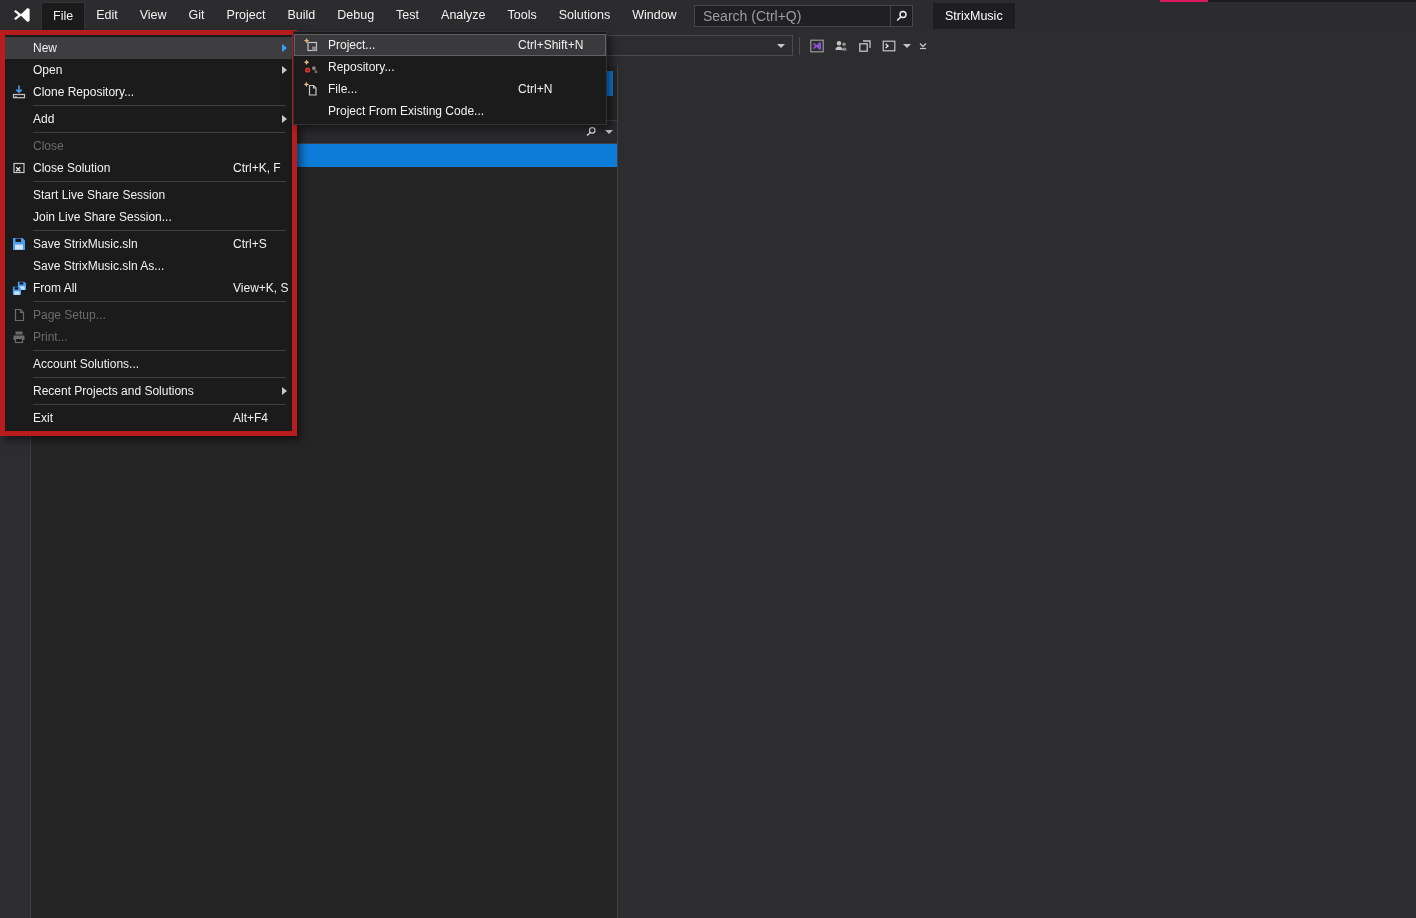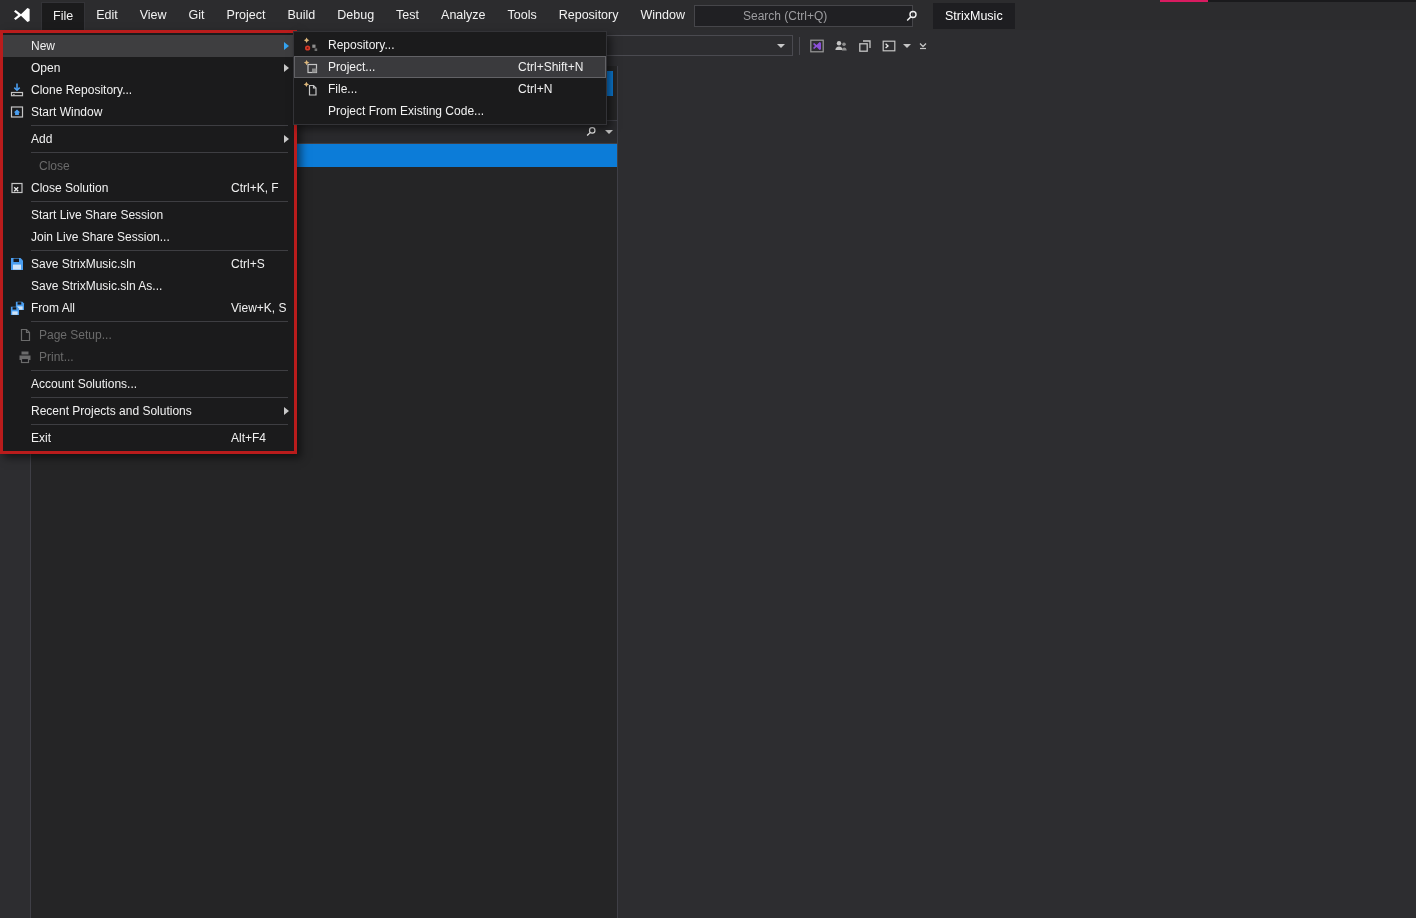--- a/index.html
+++ b/index.html
@@ -30,21 +30,21 @@
   .mb-item.active {
     position:relative; z-index:60; margin-top:2px; height:30px; line-height:27px;
     background:#1b1b1c; border:1px solid #333337; border-bottom:none;
   }
   .search-box {
     position:absolute; left:694px; top:5px; width:219px; height:22px;
     background:#202023; border:1px solid #46464a; display:flex; align-items:center;
   }
   .search-box input {
     flex:1; height:100%; background:transparent; border:none; outline:none;
-    color:#dcdcdc; font-size:12px; padding:0 6px 0 8px; font-family:"Liberation Sans",sans-serif;margin-left:40px;
+    color:#dcdcdc; font-size:14px; padding:0 6px 0 8px; font-family:"Liberation Sans",sans-serif;
   }
   .search-box input::placeholder { color:#9d9da0; }
   .search-divider { width:1px; height:20px; background:#46464a; }
   .search-mag { width:26px; height:100%; display:flex; align-items:center; justify-content:center; }
   .badge {
     position:absolute; left:933px; top:3px; height:26px; padding:0 12px;
     background:#1e1e21; color:#ffffff; font-size:12.5px; display:flex; align-items:center;
   }
 
   
@@ -83,32 +83,32 @@
     flex:1; background:transparent; border:none; outline:none; color:#dcdcdc;
     font-size:12px; padding:0 4px 0 8px; font-family:"Liberation Sans",sans-serif;
   }
   .se-search .mag { width:20px; display:flex; justify-content:center; }
   .se-search .dd { width:16px; display:flex; justify-content:center; }
   .se-selected-row { position:absolute; left:0; right:0; top:78px; height:23px; background:#0c7cd8; }
 
   
   .dropdown {
     position:absolute; left:0; top:30px; width:297px;
-    background:#1b1b1c; border:3px solid #b91c1c; padding:2px 0;
+    background:#1b1b1c; border:5px solid #b91c1c; padding:2px 0;
     box-shadow:4px 4px 8px rgba(0,0,0,0.5); z-index:50;
   }
   .submenu {
     position:absolute; left:293px; top:31px; width:314px;
     background:#1b1b1c; border:1px solid #333337; padding:2px 0;
     box-shadow:4px 4px 8px rgba(0,0,0,0.5); z-index:55;
   }
   .menu-row { display:flex; align-items:center; height:22px; font-size:12px; color:#f1f1f1; cursor:default; }
   .menu-row.hl { background:#3e3e40; }
   .menu-row.hover { background:#3a3a3d; outline:1px solid #626266; outline-offset:-1px; }
-  .menu-row.disabled { color:#6b6b6b;padding-left:8px; }
+  .menu-row.disabled { color:#6b6b6b; }
   .icon-cell { width:28px; flex:none; display:flex; align-items:center; justify-content:center; }
   .submenu .icon-cell { width:34px; }
   .menu-label { width:200px; flex:none; white-space:nowrap; overflow:hidden; }
   .submenu .menu-label { width:190px; }
   .menu-shortcut { flex:1; text-align:left; white-space:nowrap; }
   .arrow-cell { width:16px; flex:none; display:flex; align-items:center; justify-content:center; }
   .arr { width:0; height:0; border-top:4px solid transparent; border-bottom:4px solid transparent; border-left:5px solid #c8c8c8; }
   .arr.blue { border-left-color:#35a3f0; }
   .menu-sep { height:1px; background:#3e3e42; margin:2px 6px 2px 28px; }
 
@@ -198,21 +198,21 @@
       <div class="mb-item active">File</div>
       <div class="mb-item">Edit</div>
       <div class="mb-item">View</div>
       <div class="mb-item">Git</div>
       <div class="mb-item">Project</div>
       <div class="mb-item">Build</div>
       <div class="mb-item">Debug</div>
       <div class="mb-item">Test</div>
       <div class="mb-item">Analyze</div>
       <div class="mb-item">Tools</div>
-      <div class="mb-item">Repository</div>
+      <div class="mb-item">Solutions</div>
       <div class="mb-item">Window</div>
       <div class="mb-item">Help</div>
     </div>
   <div class="search-box">
     <input type="text" placeholder="Search (Ctrl+Q)" style="">
     <span class="search-divider"></span>
     <span class="search-mag">
       <svg width="15" height="15" viewBox="0 0 16 16">
         <circle cx="9.6" cy="5.9" r="3.2" fill="none" stroke="#f0f0f0" stroke-width="1.5"></circle>
         <path d="M7.1 8.5 3.4 12.2" stroke="#f0f0f0" stroke-width="1.6"></path>
@@ -242,31 +242,20 @@
     <div class="menu-row">
       <span class="icon-cell">
         <svg width="16" height="16" viewBox="0 0 16 16">
           <path d="M8 1.5v6.2" stroke="#4a9ef0" stroke-width="1.6"></path>
           <path d="M5.3 5.6 8 8.3 10.7 5.6" fill="none" stroke="#4a9ef0" stroke-width="1.5"></path>
           <rect x="2.5" y="10.5" width="11" height="3.2" fill="none" stroke="#c5c5c5" stroke-width="1.2"></rect>
           <rect x="4.2" y="12" width="1.4" height="0.9" fill="#c5c5c5"></rect>
         </svg>
       </span>
       <span class="menu-label">Clone Repository...</span>
-      <span class="menu-shortcut"></span>
-      <span class="arrow-cell"></span>
-    </div>
-    <div class="menu-row">
-      <span class="icon-cell">
-        <svg width="16" height="16" viewBox="0 0 16 16">
-          <rect x="2.5" y="3" width="11" height="10" fill="none" stroke="#c5c5c5" stroke-width="1.2"></rect>
-          <path d="M8 5.4 4.7 8.6h1.4v2.4h3.8V8.6h1.4z" fill="#4a9ef0"></path>
-        </svg>
-      </span>
-      <span class="menu-label">Start Window</span>
       <span class="menu-shortcut"></span>
       <span class="arrow-cell"></span>
     </div>
     <div class="menu-sep"></div>
     <div class="menu-row">
       <span class="icon-cell"></span>
       <span class="menu-label">Add</span>
       <span class="menu-shortcut"></span>
       <span class="arrow-cell">
         <span class="arr"></span>
@@ -384,46 +373,46 @@
     <div class="menu-sep"></div>
     <div class="menu-row">
       <span class="icon-cell"></span>
       <span class="menu-label">Exit</span>
       <span class="menu-shortcut">Alt+F4</span>
       <span class="arrow-cell"></span>
     </div>
   </div>
 
 <div class="submenu" id="new-submenu">
+    <div class="menu-row hover">
+      <span class="icon-cell">
+        <svg width="16" height="16" viewBox="0 0 16 16">
+          <rect x="5" y="5.5" width="8.5" height="8" fill="none" stroke="#c5c5c5" stroke-width="1.2"></rect>
+          <rect x="9" y="9.5" width="4.5" height="4" fill="#8a8a8a"></rect>
+          <path d="M3.6 0.8999999999999999 L4.545 2.6550000000000002 L6.300000000000001 3.6 L4.545 4.545 L3.6 6.300000000000001 L2.6550000000000002 4.545 L0.8999999999999999 3.6 L2.6550000000000002 2.6550000000000002 Z" fill="#dcb67a"></path>
+        </svg>
+      </span>
+      <span class="menu-label">Project...</span>
+      <span class="menu-shortcut">Ctrl+Shift+N</span>
+      <span class="arrow-cell"></span>
+    </div>
     <div class="menu-row">
       <span class="icon-cell">
         <svg width="16" height="16" viewBox="0 0 16 16">
           <circle cx="4.6" cy="11" r="2.6" fill="#d63a28"></circle>
           <circle cx="4.6" cy="11" r="1" fill="#7a1a10"></circle>
           <rect x="9.3" y="7.6" width="3.2" height="3.2" fill="#8f8f8f"></rect>
           <rect x="11.6" y="11.4" width="2.6" height="2.6" fill="#6f6f6f"></rect>
           <path d="M3.6 0.5999999999999996 L4.545 2.355 L6.300000000000001 3.3 L4.545 4.245 L3.6 6 L2.6550000000000002 4.245 L0.8999999999999999 3.3 L2.6550000000000002 2.355 Z" fill="#dcb67a"></path>
         </svg>
       </span>
       <span class="menu-label">Repository...</span>
       <span class="menu-shortcut"></span>
       <span class="arrow-cell"></span>
     </div>
-    <div class="menu-row hover">
-      <span class="icon-cell">
-        <svg width="16" height="16" viewBox="0 0 16 16">
-          <rect x="5" y="5.5" width="8.5" height="8" fill="none" stroke="#c5c5c5" stroke-width="1.2"></rect>
-          <rect x="9" y="9.5" width="4.5" height="4" fill="#8a8a8a"></rect>
-          <path d="M3.6 0.8999999999999999 L4.545 2.6550000000000002 L6.300000000000001 3.6 L4.545 4.545 L3.6 6.300000000000001 L2.6550000000000002 4.545 L0.8999999999999999 3.6 L2.6550000000000002 2.6550000000000002 Z" fill="#dcb67a"></path>
-        </svg>
-      </span>
-      <span class="menu-label">Project...</span>
-      <span class="menu-shortcut">Ctrl+Shift+N</span>
-      <span class="arrow-cell"></span>
-    </div>
     <div class="menu-row">
       <span class="icon-cell">
         <svg width="16" height="16" viewBox="0 0 16 16">
           <path d="M6.5 4.5h4L13 7v7H6.5z" fill="none" stroke="#c5c5c5" stroke-width="1.2"></path>
           <path d="M10.5 4.5V7H13" fill="none" stroke="#c5c5c5" stroke-width="1.2"></path>
           <path d="M3.4 0.6999999999999997 L4.345 2.455 L6.1 3.4 L4.345 4.345 L3.4 6.1 L2.455 4.345 L0.6999999999999997 3.4 L2.455 2.455 Z" fill="#dcb67a"></path>
         </svg>
       </span>
       <span class="menu-label">File...</span>
       <span class="menu-shortcut">Ctrl+N</span>

